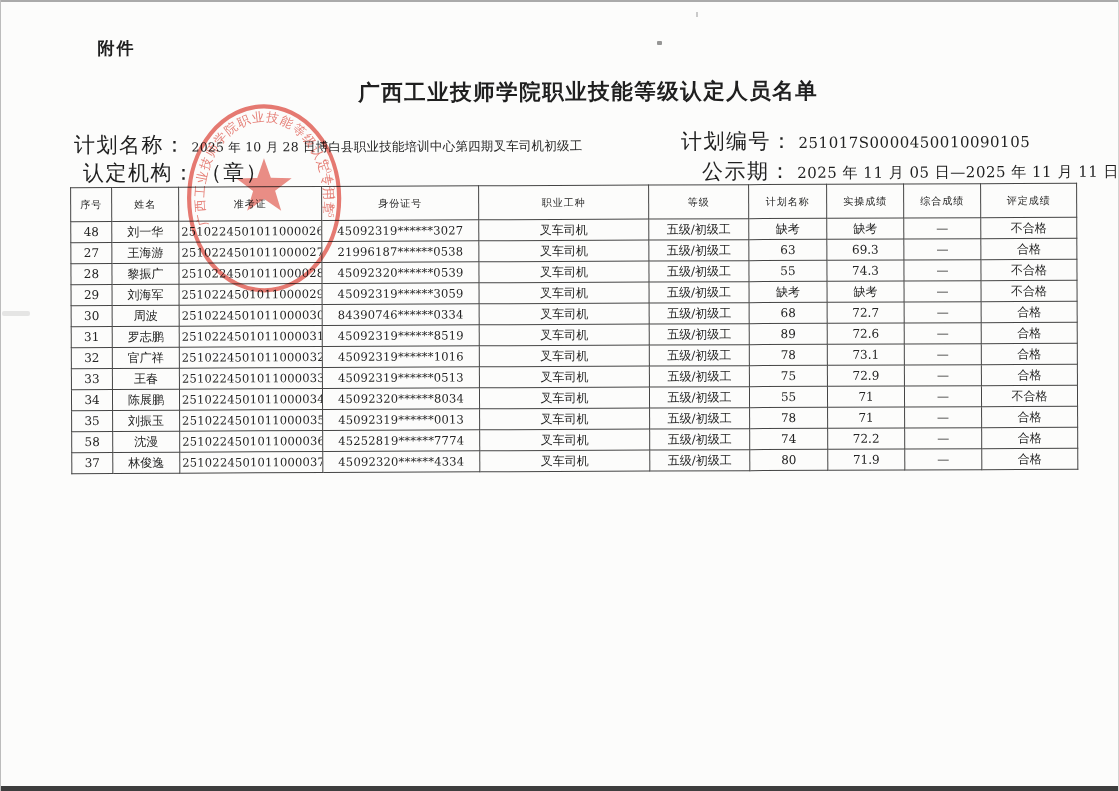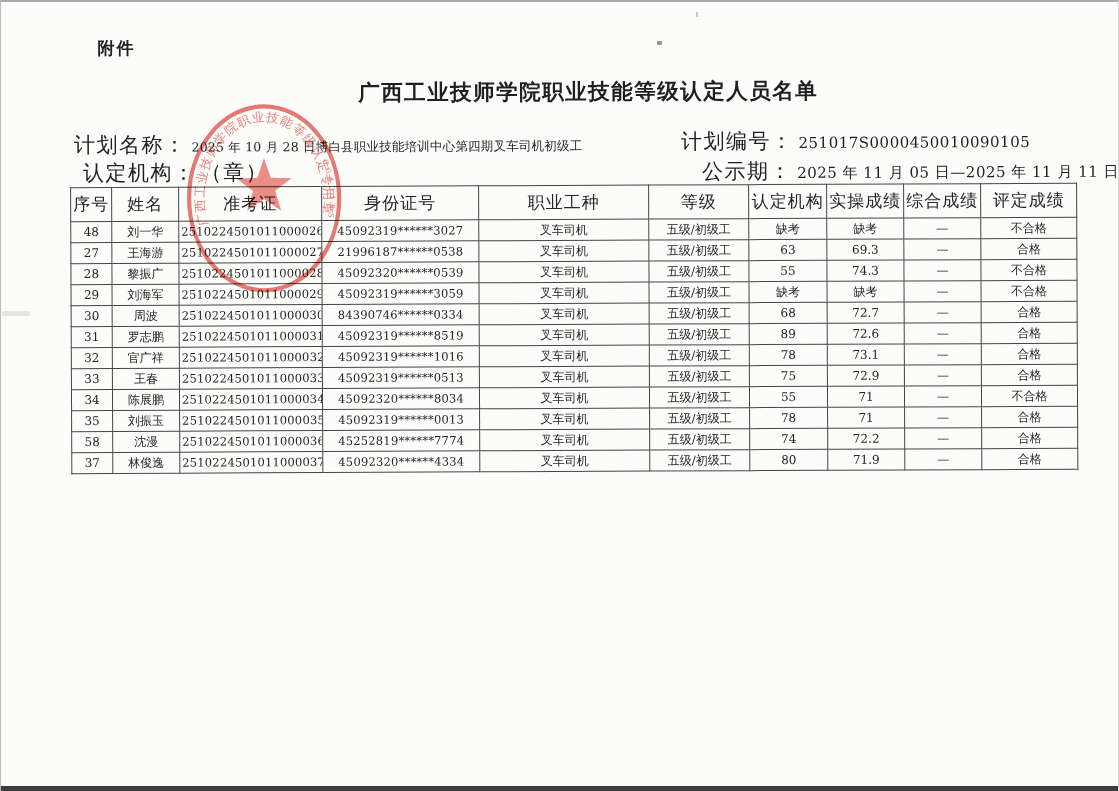--- a/index.html
+++ b/index.html
@@ -45,21 +45,21 @@
     position:absolute;left:71px;top:185px;width:1006px;
     border-collapse:collapse;table-layout:fixed;
     background:transparent;
   }
   .roster th,.roster td{
     border:1px solid #454545;
     text-align:center;vertical-align:middle;
     padding:0 2px;overflow:hidden;white-space:nowrap;
     color:#242424;
   }
-  .roster th{height:33px;font-size:17px;font-weight:normal;letter-spacing:1px;}
+  .roster th{height:33px;font-size:10px;font-weight:normal;letter-spacing:1px;}
   .roster td{height:20px;font-size:12px;}
   .roster td.num{font-size:11.5px;letter-spacing:0.2px;text-align:center;}
 
   
   .stamp{
     position:absolute;left:183px;top:99px;width:164px;height:196px;
     opacity:.8;mix-blend-mode:multiply;pointer-events:none;
     --stamp-color:#d93a2e;
   }
   .stamp .ink{fill:var(--stamp-color);}
@@ -110,21 +110,21 @@
           <col style="width: 96px;">
         </colgroup>
       <thead>
           <tr>
             <th>序号</th>
             <th>姓名</th>
             <th>准考证</th>
             <th>身份证号</th>
             <th>职业工种</th>
             <th>等级</th>
-            <th>认定机构</th>
+            <th>计划名称</th>
             <th>实操成绩</th>
             <th>综合成绩</th>
             <th>评定成绩</th>
           </tr>
         </thead>
       <tbody>
           <tr>
             <td>48</td>
             <td>刘一华</td>
             <td class="num">2510224501011000026</td>

